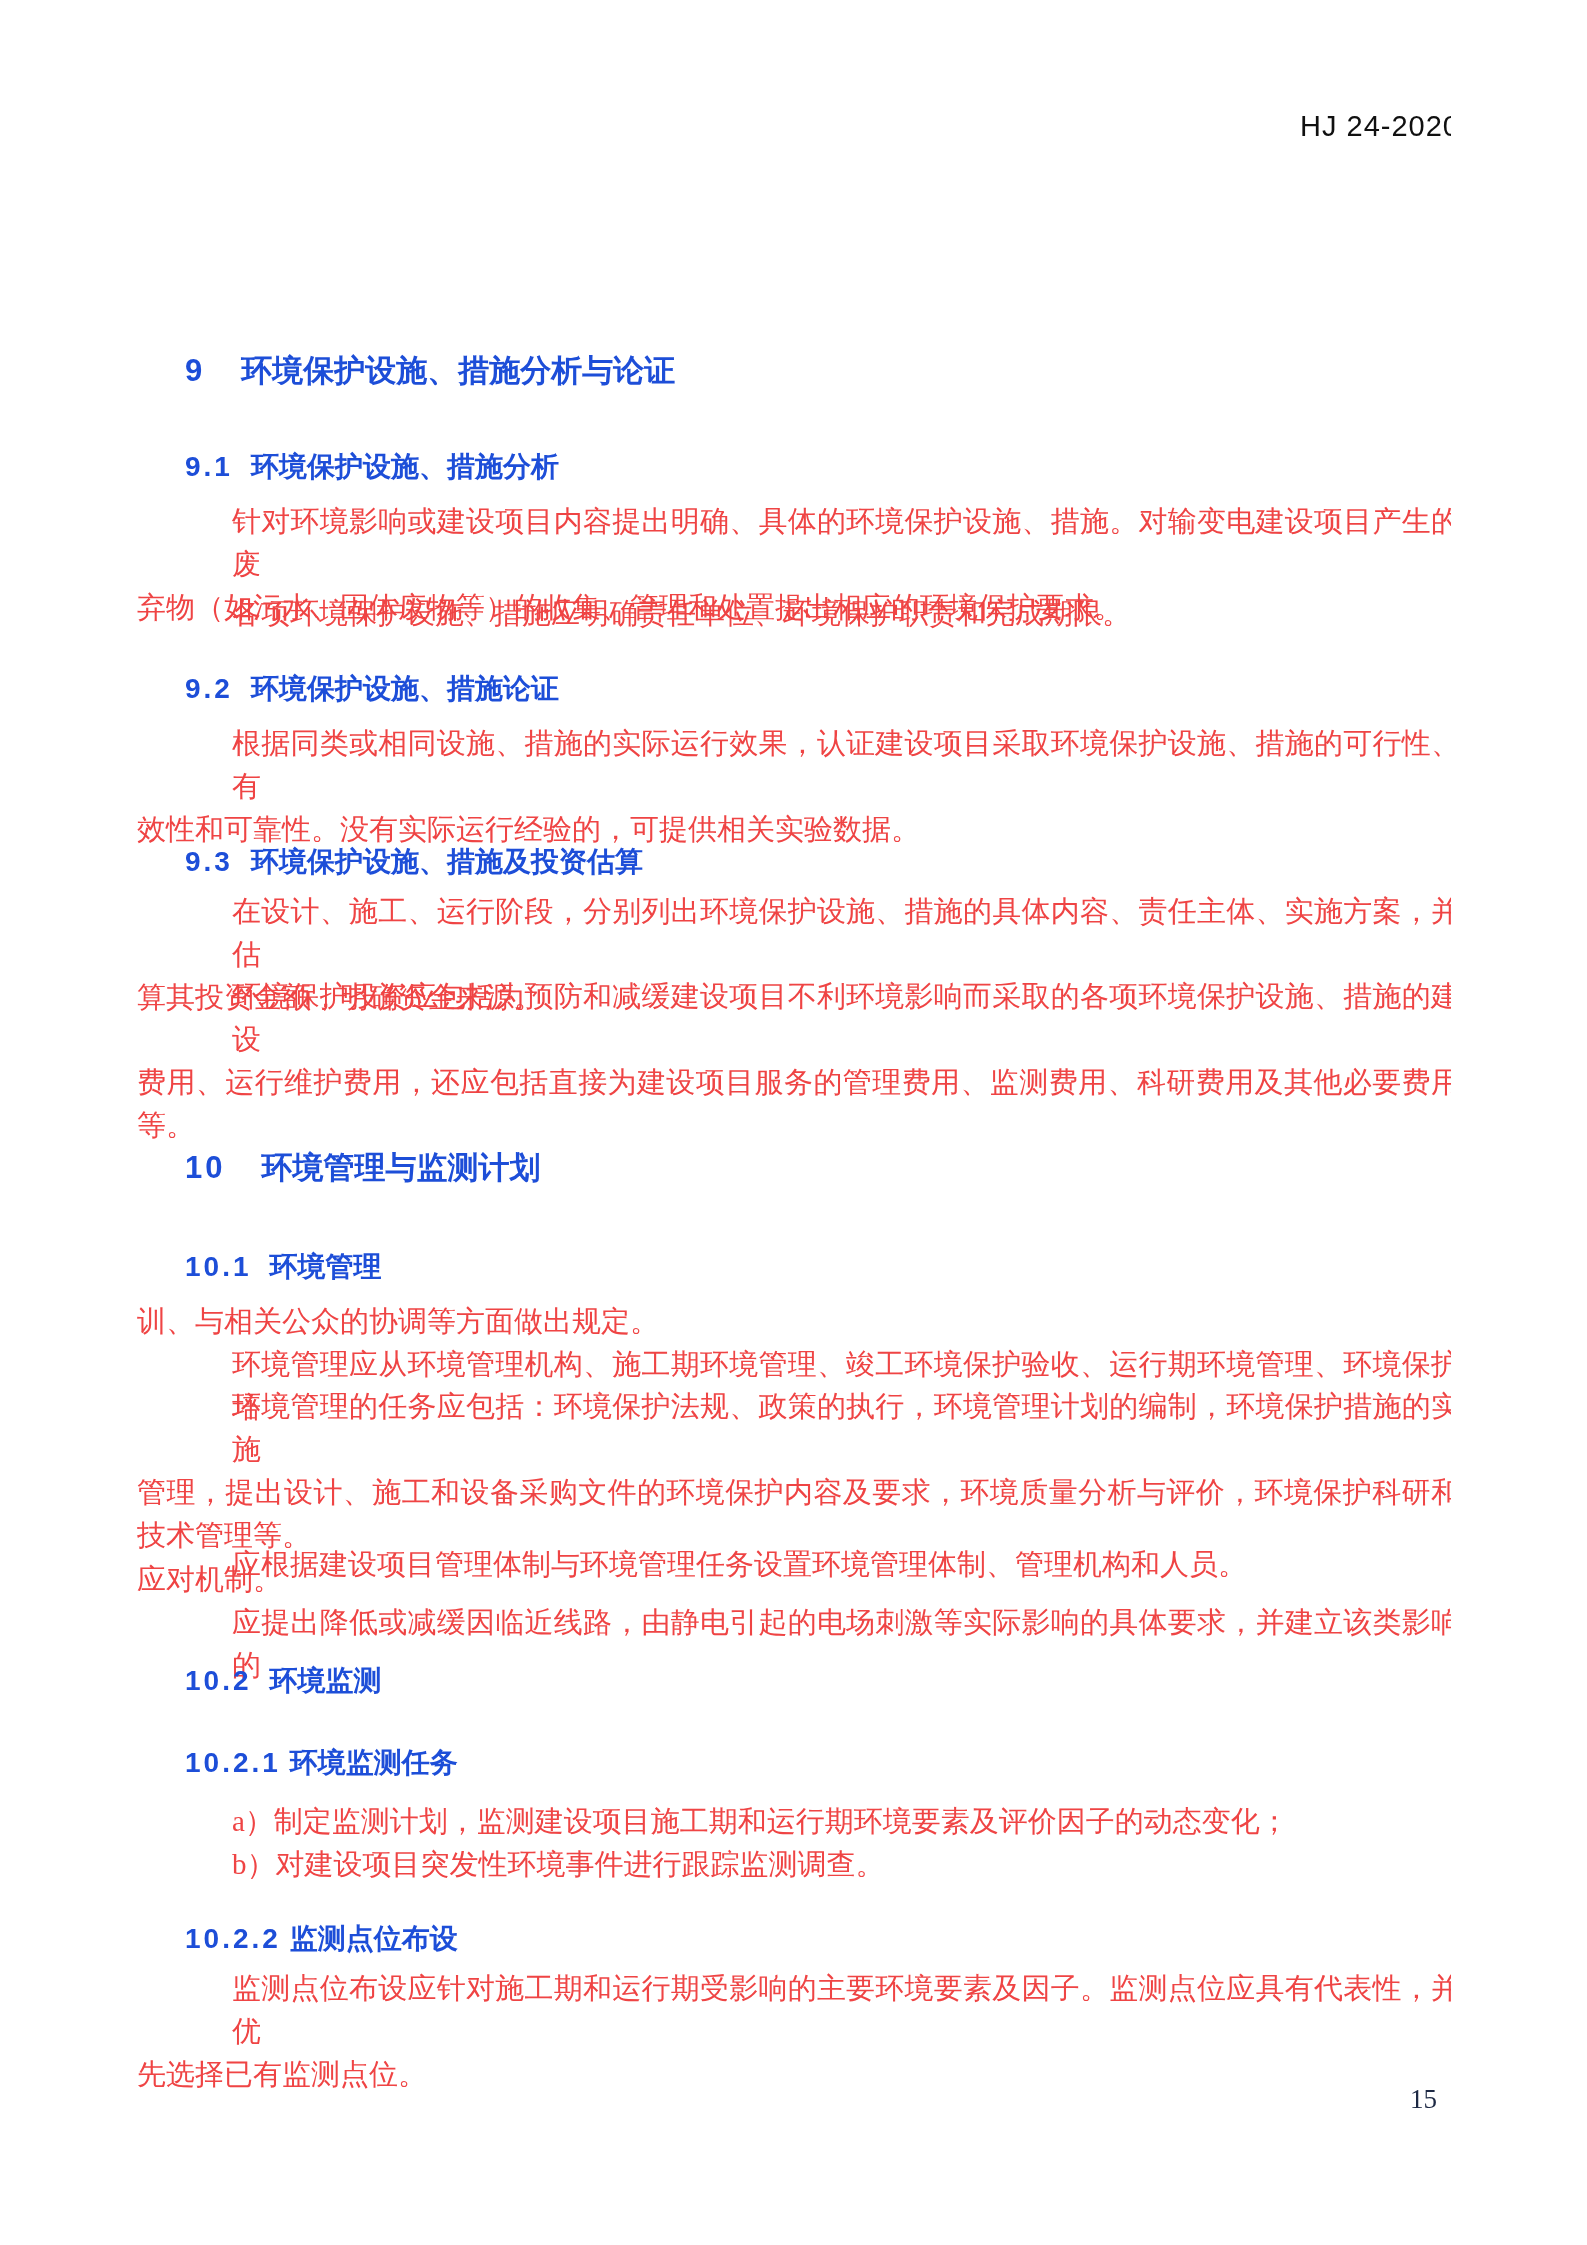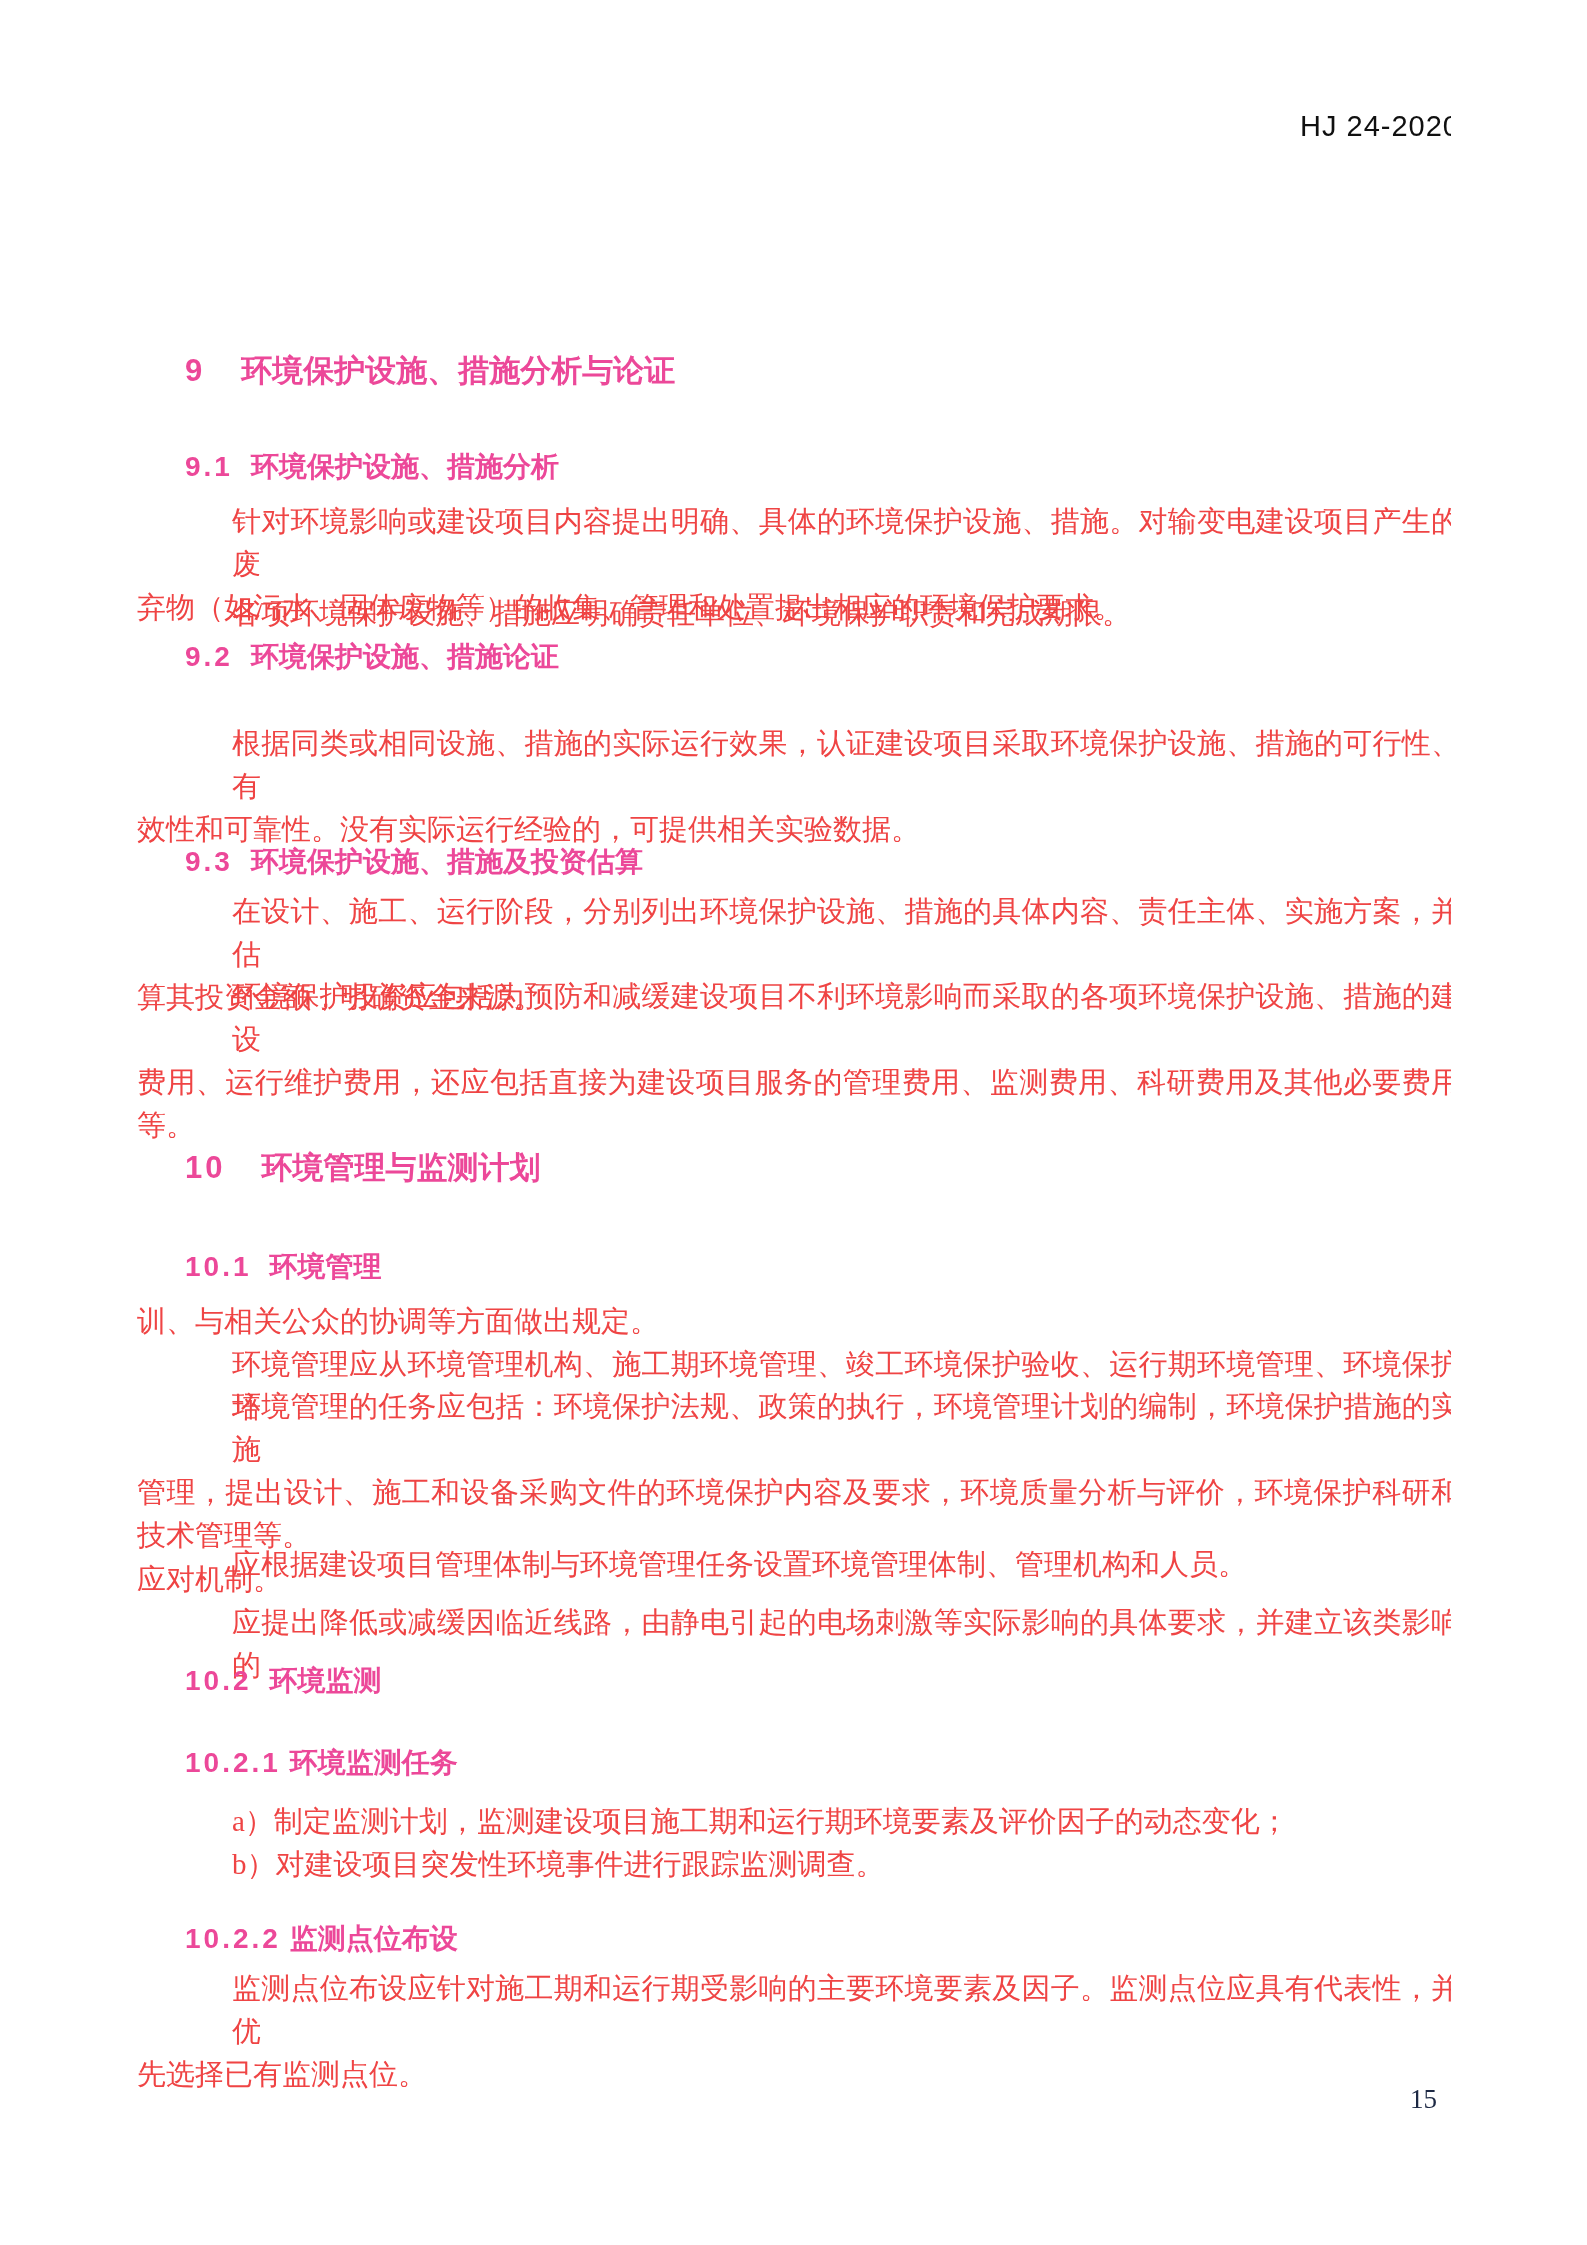--- a/index.html
+++ b/index.html
@@ -10,21 +10,21 @@
     color:#141414;
     font-family:"Liberation Serif","DejaVu Serif",serif;
     overflow:hidden;
   }
   .block { position:absolute; left:137px; width:1323px; }
 
   
   .h1,.h2,.h3 {
     font-family:"Liberation Sans","DejaVu Sans",sans-serif;
     font-weight:700;
-    color:#ec4899;
+    color:#1d4ed8;
     padding-left:48px;
     white-space:nowrap;
   }
   .h1 { font-size:31px; line-height:46px; }
   .h2 { font-size:28px; line-height:42px; }
   .h3 { font-size:28px; line-height:42px; }
   .num { letter-spacing:3px; }
   .gap-lg { margin-right:36px; }
   .gap-md { margin-right:9px; }
   .gap-sm { margin-right:18px;text-align:center; }
@@ -56,21 +56,21 @@
     box-sizing:border-box;
     font-size:27px;
     line-height:34px;
     color:#1d2944;
   }
 
   #b-h1-9        { top:348px; }
   #b-h2-9-1      { top:446px; }
   #b-p-9-1-1     { top:500px; }
   #b-p-9-1-2     { top:592px; }
-  #b-h2-9-2      { top:636px; }
+  #b-h2-9-2      { top:668px; }
   #b-p-9-2-1     { top:722px; }
   #b-h2-9-3      { top:833px;margin-top:8px; }
   #b-p-9-3-1     { top:890px; }
   #b-p-9-3-2     { top:975px; }
   #b-h1-10       { top:1145px; }
   #b-h2-10-1     { top:1246px; }
   #b-p-10-1-1    { top:1300px; }
   #b-p-10-1-2    { top:1385px; }
   #b-p-10-1-3    { top:1543px; }
   #b-p-10-1-4    { top:1558px; }

